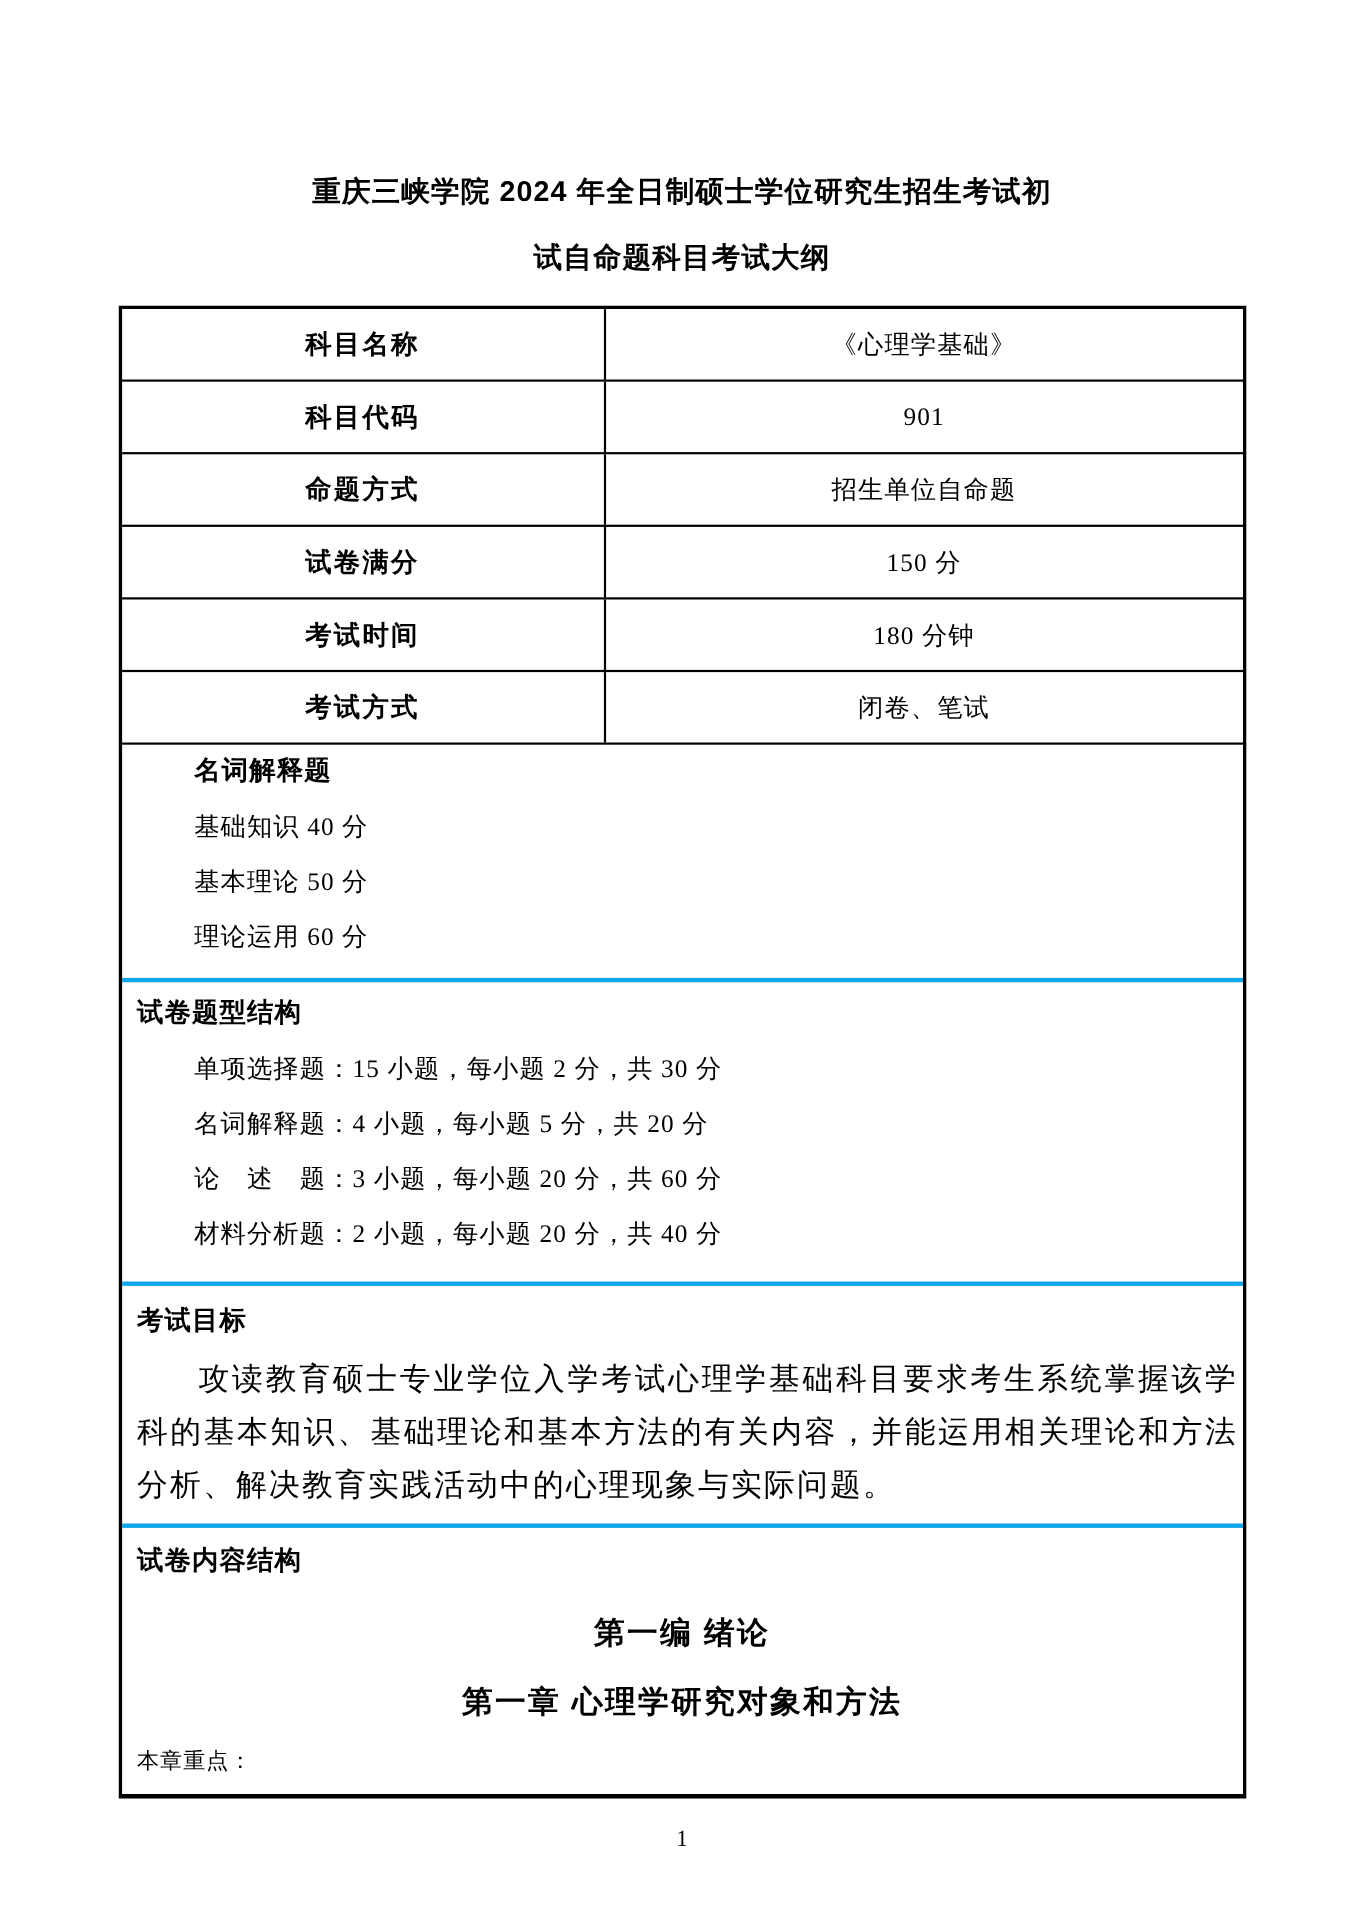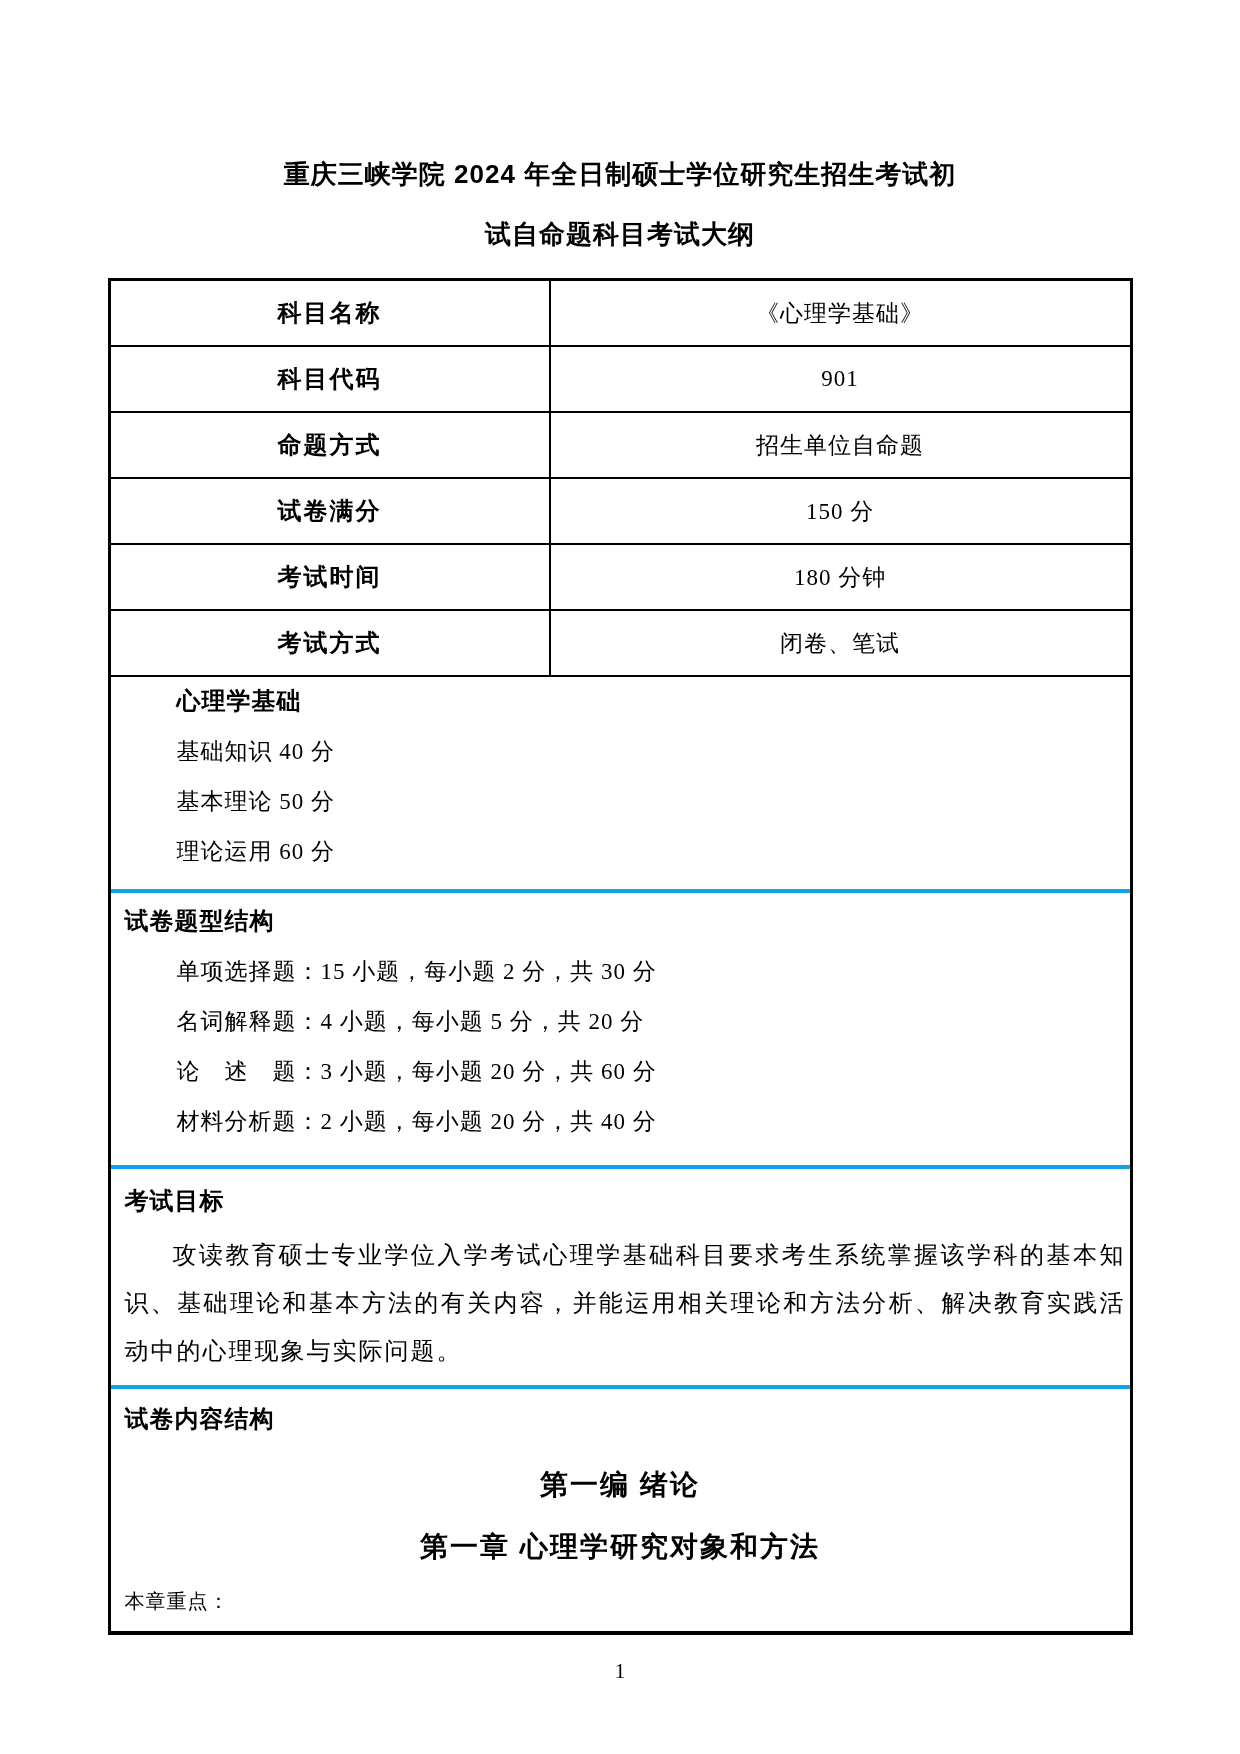--- a/index.html
+++ b/index.html
@@ -89,21 +89,21 @@
 
   .block-content-structure { padding: 8px 20px 22px 66px; }
   .block-content-structure p { margin-top: 20px; }
 
   .block-question-structure { padding: 12px 20px 28px 14px; }
   .block-question-structure p { margin-top: 20px; padding-left: 52px; }
 
   .block-objectives { padding: 16px 4px 10px 14px; }
   .block-objectives .para {
     margin-top: 14px;
-    font-size: 24px;
+    font-size: 28px;
     line-height: 48px;
     text-align: justify;
     text-indent: 2em;
     letter-spacing: 2px;
   }
 
   .block-content-req { padding: 14px 14px 14px; }
   .block-content-req .part-title,
   .block-content-req .chapter-title {
     text-align: center;
@@ -164,21 +164,21 @@
       <div class="kv-label">考试时间</div>
       <div class="kv-value">180 分钟</div>
     </div>
 
     <div class="kv-row">
       <div class="kv-label">考试方式</div>
       <div class="kv-value">闭卷、笔试</div>
     </div>
 
     <section class="block block-content-structure">
-      <h2>心理学基础</h2>
+      <h2>名词解释题</h2>
       <p>基础知识 40 分</p>
       <p>基本理论 50 分</p>
       <p>理论运用 60 分</p>
     </section>
 
     <section class="block block-question-structure">
       <h2>试卷题型结构</h2>
       <p>单项选择题：15 小题，每小题 2 分，共 30 分</p>
       <p>名词解释题：4 小题，每小题 5 分，共 20 分</p>
       <p>论　述　题：3 小题，每小题 20 分，共 60 分</p>

